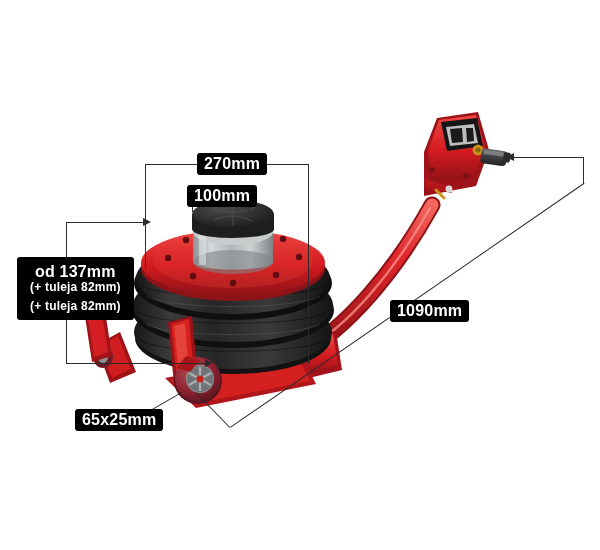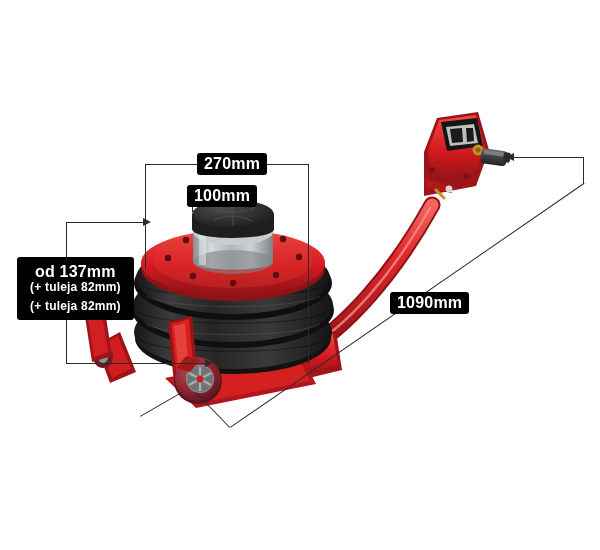--- a/index.html
+++ b/index.html
@@ -235,25 +235,28 @@
     <div class="row">
       <span class="big">od 137mm</span>
       <span class="sub">(+ tuleja 82mm)</span>
     </div>
     <div class="row">
       <span class="sub">(+ tuleja 82mm)</span>
     </div>
   </div>
 
   <div class="diag" style="left:140px;top:416px;width:48px;transform:rotate(-30deg);"></div>
+  <div class="badge" style="left:75px;top:409px;">
+    <span class="big">65x25mm</span>
+  </div>
 
   <div class="diag" style="left:230px;top:427px;width:430px;transform:rotate(-34.6deg);"></div>
 
   <div class="diag" style="left:196px;top:392px;width:49px;transform:rotate(45.8deg);"></div>
 
   <div class="dimline h" style="left:512px;top:157px;width:71px;"></div>
   <div class="dimline v" style="left:583px;top:157px;height:27px;"></div>
   <div class="arrowhead ar-left" style="left:506px;top:153px;"></div>
-  <div class="badge" style="left:390px;top:292px;">
+  <div class="badge" style="left:390px;top:300px;">
     <span class="big">1090mm</span>
   </div>
 
 </div>
 
 </body></html>

